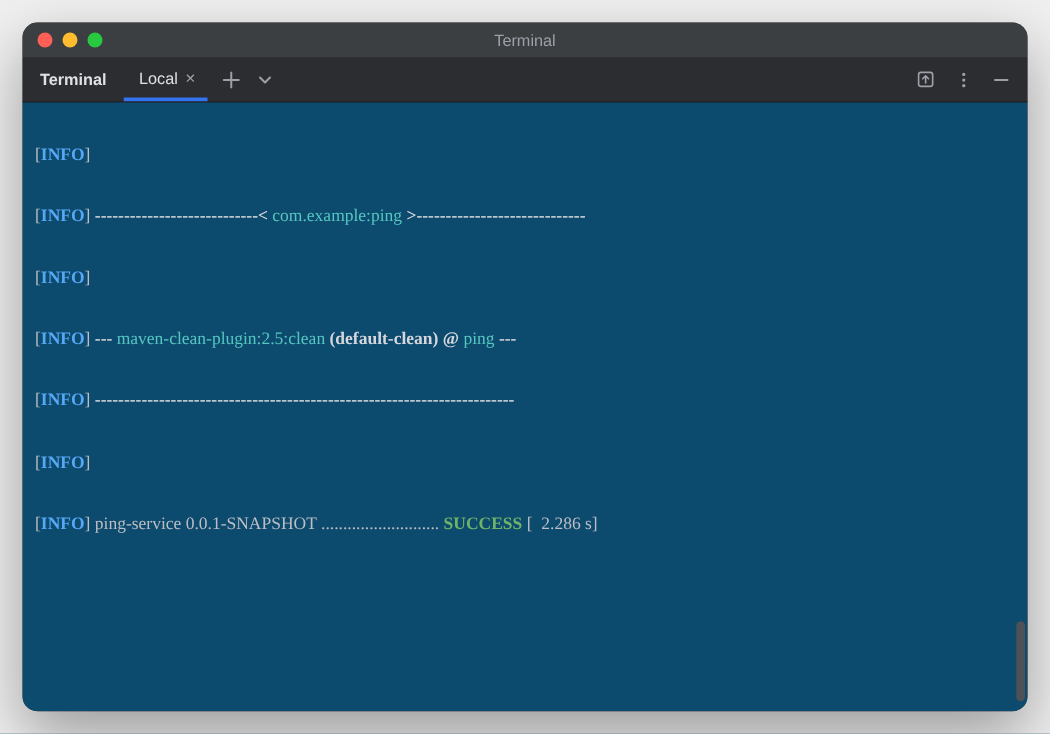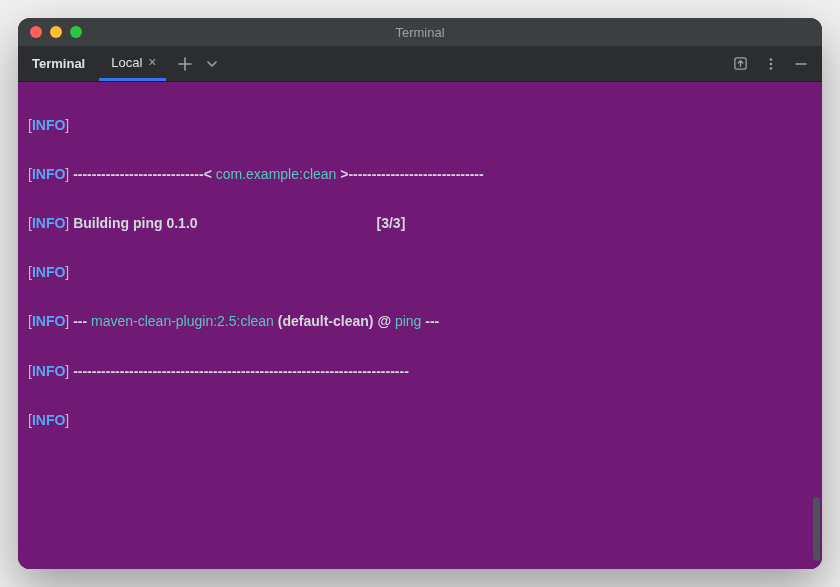--- a/index.html
+++ b/index.html
@@ -84,23 +84,23 @@
   .tabbar-spacer { flex: 1; }
   .tabbar-right {
     display: flex;
     align-items: center;
     gap: 16px;
     padding-right: 14px;
   }
   .tabbar-right .ic { color: #9da0a8; cursor: pointer; display:flex; align-items:center; }
   .terminal {
     flex: 1;
-    background: #701a75;
+    background: #0c4a6e;
     padding: 6px 10px 8px 10px;
-    font-family: Liberation Sans, sans-serif;
+    font-family: Liberation Serif, serif;
     font-size: 14px;
     line-height: 24.6px;
     color: #bcbec4;
     overflow: hidden;
     position: relative;
     white-space: pre;
   }
   .line { white-space: pre; }
   .br { color: #bcbec4; }
   .tag { color: #56a8f5; font-weight: 600; }
@@ -167,26 +167,26 @@
       <span class="ic">
         <svg width="14" height="14" viewBox="0 0 14 14">
             <path d="M2 7h10" stroke="currentColor" stroke-width="1.6" stroke-linecap="round"></path>
           </svg>
       </span>
     </div>
   </div>
 
   <div class="terminal">
 <div class="line"><span class="br">[</span><span class="tag">INFO</span><span class="br">]</span></div>
-<div class="line"><span class="br">[</span><span class="tag">INFO</span><span class="br">] </span><span class="dash">----------------------------&lt; </span><span class="cyan">com.example:clean</span><span class="dash"> &gt;-----------------------------</span></div>
-<div class="line"><span class="br">[</span><span class="tag">INFO</span><span class="br">] </span><span class="white">Building ping 0.1.0</span><span class="white">                                              </span><span class="white">[3/3]</span></div>
+<div class="line"><span class="br">[</span><span class="tag">INFO</span><span class="br">] </span><span class="dash">----------------------------&lt; </span><span class="cyan">com.example:ping</span><span class="dash"> &gt;-----------------------------</span></div>
 <div class="line"><span class="br">[</span><span class="tag">INFO</span><span class="br">]</span></div>
 <div class="line"><span class="br">[</span><span class="tag">INFO</span><span class="br">] </span><span class="white">--- </span><span class="cyan">maven-clean-plugin:2.5:clean</span><span class="white"> </span><span class="white">(default-clean)</span><span class="white"> </span><span class="white">@</span><span class="white"> </span><span class="cyan">ping</span><span class="white"> ---</span></div>
 <div class="line"><span class="br">[</span><span class="tag">INFO</span><span class="br">] </span><span class="dash">------------------------------------------------------------------------</span></div>
 <div class="line"><span class="br">[</span><span class="tag">INFO</span><span class="br">]</span></div>
+<div class="line"><span class="br">[</span><span class="tag">INFO</span><span class="br">] </span><span>ping-service 0.0.1-SNAPSHOT</span><span> ...........................</span> <span class="green">SUCCESS</span> <span>[  2.286 s]</span></div>
 
 
 
 
 
 
 
 
 
     <div class="scrollbar"></div>

